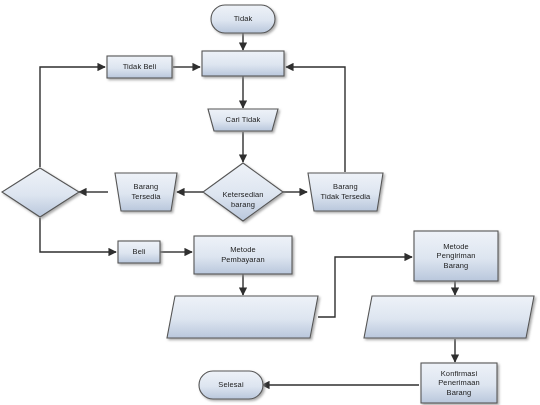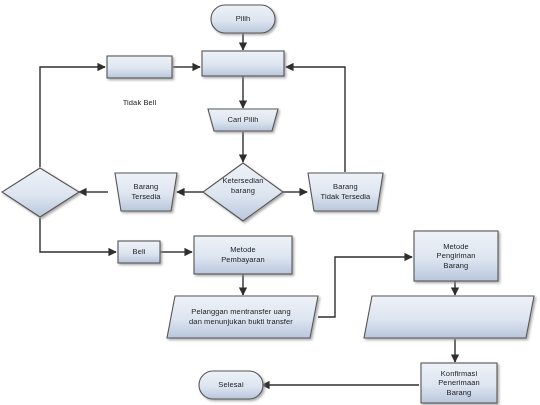--- a/index.html
+++ b/index.html
@@ -139,33 +139,33 @@
 
       <polygon points="372,296 534,296 526,338 364,338"></polygon>
 
       <rect x="421" y="363" width="76" height="40"></rect>
 
       <rect x="199" y="371" width="64" height="28" rx="14" ry="14"></rect>
     </g>
   </svg>
 
   <div class="node" style="left:211px; top:5px; width:64px; height:28px;">
-    <span class="lbl">Pilih</span>
-  </div>
-
-
-  <div class="node" style="left:107px; top:56px; width:65px; height:22px;margin-top:36px;">
+    <span class="lbl">Tidak</span>
+  </div>
+
+
+  <div class="node" style="left:107px; top:56px; width:65px; height:22px;">
     <span class="lbl">Tidak Beli</span>
   </div>
 
   <div class="node" style="left:208px; top:109px; width:70px; height:22px;">
-    <span class="lbl">Cari Pilih</span>
-  </div>
-
-  <div class="node" style="left:205px; top:160px; width:76px; height:52px;justify-content:center;">
+    <span class="lbl">Cari Tidak</span>
+  </div>
+
+  <div class="node" style="left:205px; top:174px; width:76px; height:52px;justify-content:center;">
     <span class="lbl">Ketersedian
 barang</span>
   </div>
 
   <div class="node" style="left:117px; top:173px; width:58px; height:38px;">
     <span class="lbl">Barang
 Tersedia</span>
   </div>
 
   <div class="node" style="left:310px; top:173px; width:71px; height:38px;">
@@ -176,24 +176,20 @@
 
   <div class="node" style="left:118px; top:241px; width:42px; height:22px;">
     <span class="lbl">Beli</span>
   </div>
 
   <div class="node" style="left:194px; top:236px; width:98px; height:38px;">
     <span class="lbl">Metode
 Pembayaran</span>
   </div>
 
-  <div class="node" style="left:170px; top:296px; width:142px; height:42px;">
-    <span class="lbl">Pelanggan mentransfer uang
-dan menunjukan bukti transfer</span>
-  </div>
 
   <div class="node" style="left:414px; top:231px; width:84px; height:50px;">
     <span class="lbl">Metode
 Pengiriman
 Barang</span>
   </div>
 
 
   <div class="node" style="left:421px; top:363px; width:76px; height:40px;justify-content:center;">
     <span class="lbl">Konfirmasi

